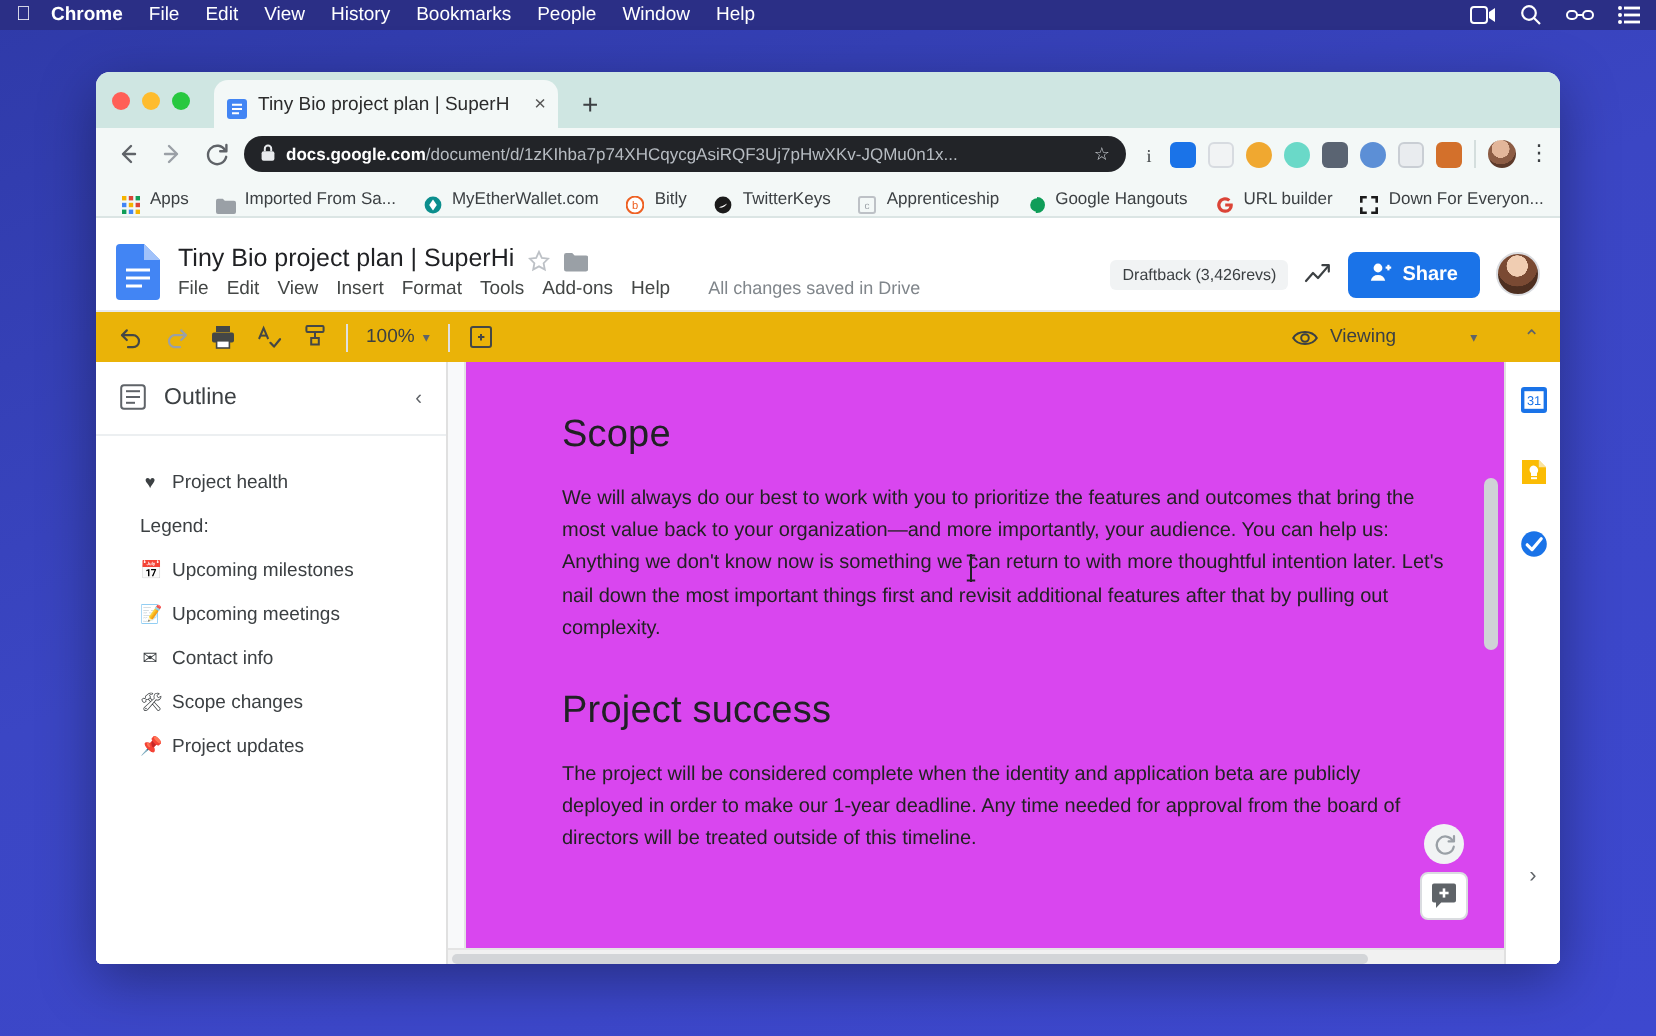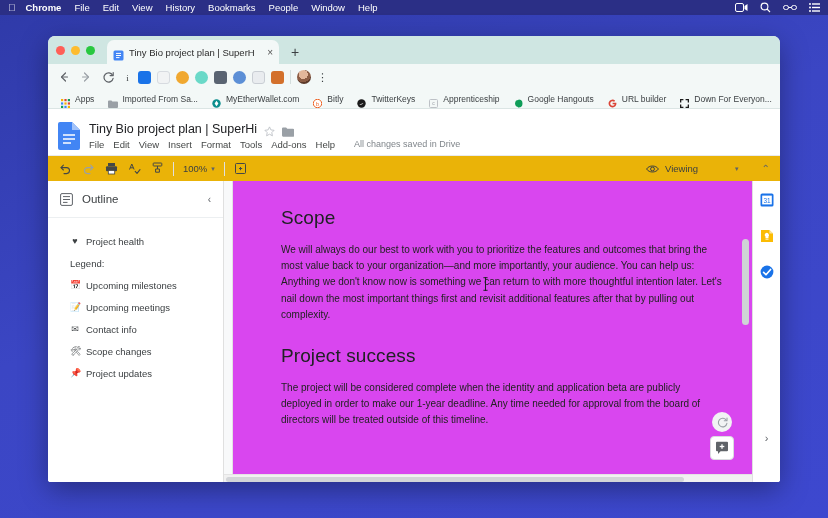--- a/index.html
+++ b/index.html
@@ -317,20 +317,30 @@
           <path d="M4.5 2 L8.5 6 L4.5 10" fill="none" stroke="#9aa0a6" stroke-width="1.2" stroke-linecap="round" stroke-linejoin="round"></path>
           <line x1="2.5" y1="6" x2="8.2" y2="6" stroke="#9aa0a6" stroke-width="1.2" stroke-linecap="round"></line>
         </svg>
     </span>
     <span class="navbtn">
       <svg width="13" height="13" viewBox="0 0 13 13">
           <path d="M10.6 4.2 A4.6 4.6 0 1 0 11.1 7.4" fill="none" stroke="#5f6368" stroke-width="1.2" stroke-linecap="round"></path>
           <path d="M11.2 1.5 L11.2 4.6 L8.1 4.6" fill="none" stroke="#5f6368" stroke-width="1.2" stroke-linecap="round" stroke-linejoin="round"></path>
         </svg>
     </span>
+    <div class="omnibox">
+      <span>
+        <svg width="8" height="9" viewBox="0 0 8 9">
+            <rect x="0.8" y="3.6" width="6.4" height="4.8" rx="1" fill="#e8eaed"></rect>
+            <path d="M2.4 3.6 V2.4 a1.6 1.6 0 0 1 3.2 0 V3.6" fill="none" stroke="#e8eaed" stroke-width="1"></path>
+          </svg>
+      </span>
+      <span class="omni-url"><span class="host">docs.google.com</span><span class="path">/document/d/1zKIhba7p74XHCqycgAsiRQF3Uj7pHwXKv-JQMu0n1x...</span></span>
+      <span class="omni-star">☆</span>
+    </div>
     <span class="navbtn" style="width:10px">
       <svg width="9" height="11" viewBox="0 0 9 11">
           <text x="4.5" y="9" text-anchor="middle" font-size="9" font-family="Liberation Serif, serif" fill="#3c4043">i</text>
         </svg>
     </span>
     <span class="ext" style="background:#1a73e8"></span>
     <span class="ext" style="background:#f1f3f4;border:1px solid #d7dbe0"></span>
     <span class="ext" style="background:#f0a830;border-radius:50%"></span>
     <span class="ext" style="background:#6ad9c8;border-radius:50%"></span>
     <span class="ext" style="background:#5a6472"></span>
@@ -471,20 +481,43 @@
           <span class="menu-item">File</span>
           <span class="menu-item">Edit</span>
           <span class="menu-item">View</span>
           <span class="menu-item">Insert</span>
           <span class="menu-item">Format</span>
           <span class="menu-item">Tools</span>
           <span class="menu-item">Add-ons</span>
           <span class="menu-item">Help</span>
           <span class="save-state">All changes saved in Drive</span>
         </div>
+      </div>
+      <div class="head-right">
+        <span class="draftback">Draftback (3,426revs)</span>
+        <span class="trend-ic">
+          <svg width="14" height="14" viewBox="0 0 14 14">
+              <path d="M1 10.5 L4.5 6.5 L7 9 L12 3.2" fill="none" stroke="#3c4043" stroke-width="1.1" stroke-linecap="round" stroke-linejoin="round"></path>
+              <path d="M9.2 2.6 L12.4 2.6 L12.4 5.8" fill="none" stroke="#3c4043" stroke-width="1.1" stroke-linecap="round" stroke-linejoin="round"></path>
+            </svg>
+        </span>
+        <span class="share-btn">
+          <span>
+            <svg width="11" height="10" viewBox="0 0 11 10">
+                <circle cx="4" cy="3" r="2.2" fill="#fff"></circle>
+                <path d="M0.4 9.4 a3.7 3.7 0 0 1 7.2 0 Z" fill="#fff"></path>
+                <g stroke="#fff" stroke-width="1.1">
+                  <line x1="9.2" y1="1.4" x2="9.2" y2="4.2"></line>
+                  <line x1="7.8" y1="2.8" x2="10.6" y2="2.8"></line>
+                </g>
+              </svg>
+          </span>
+          <span>Share</span>
+        </span>
+        <span class="avatar-lg"></span>
       </div>
     </div>
 
     <div id="toolbar">
       <span class="tb-ic">
         <svg width="13" height="13" viewBox="0 0 13 13">
             <path d="M2.2 5.6 h5.3 a3 3 0 0 1 0 6 H5" fill="none" stroke="#444746" stroke-width="1.1" stroke-linecap="round"></path>
             <path d="M4.4 3.2 L2 5.6 L4.4 8" fill="none" stroke="#444746" stroke-width="1.1" stroke-linecap="round" stroke-linejoin="round"></path>
           </svg>
       </span>

